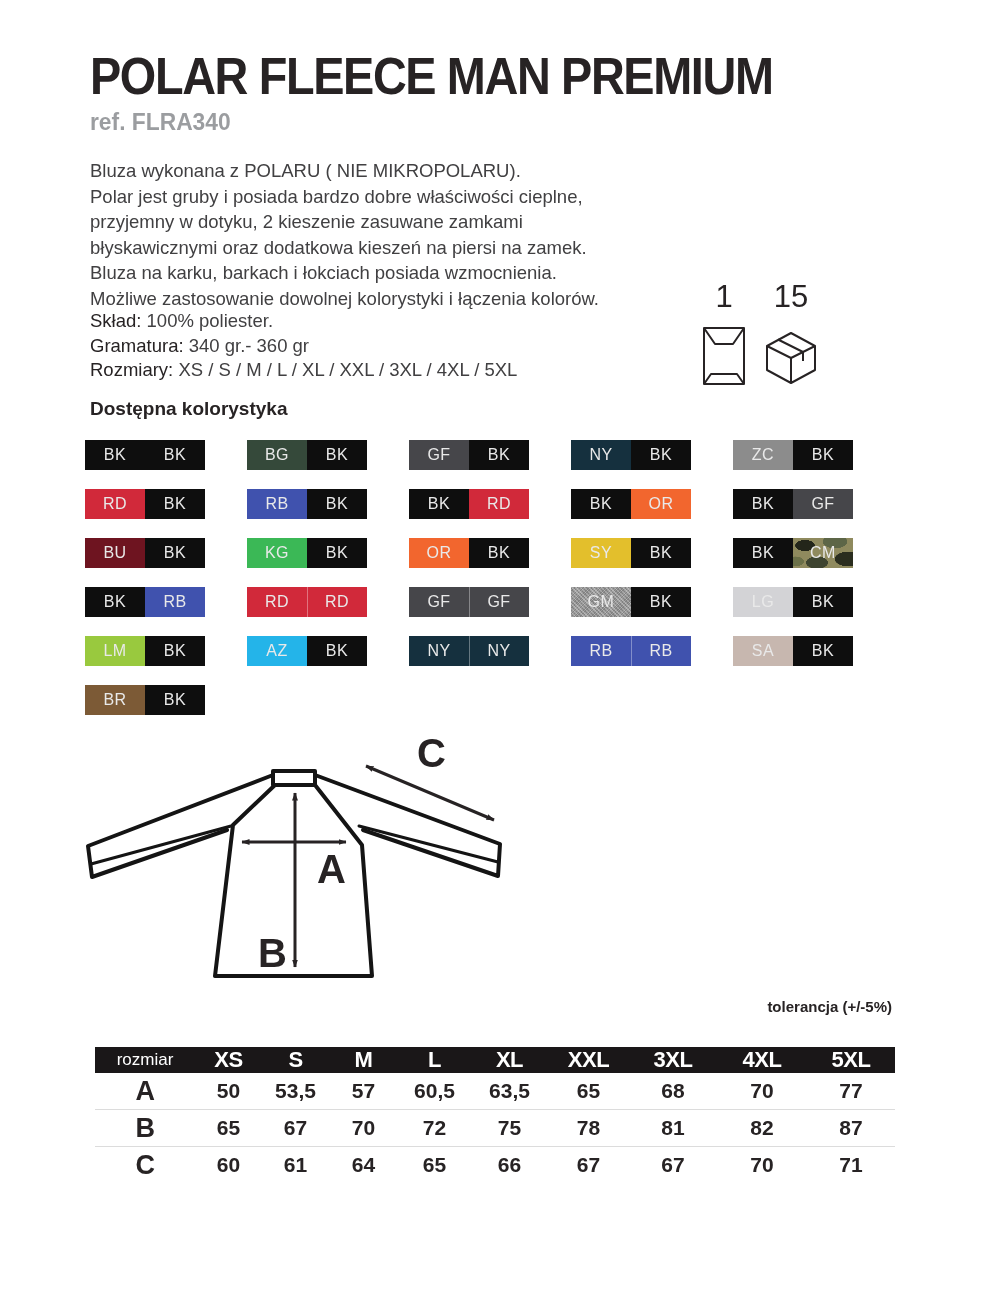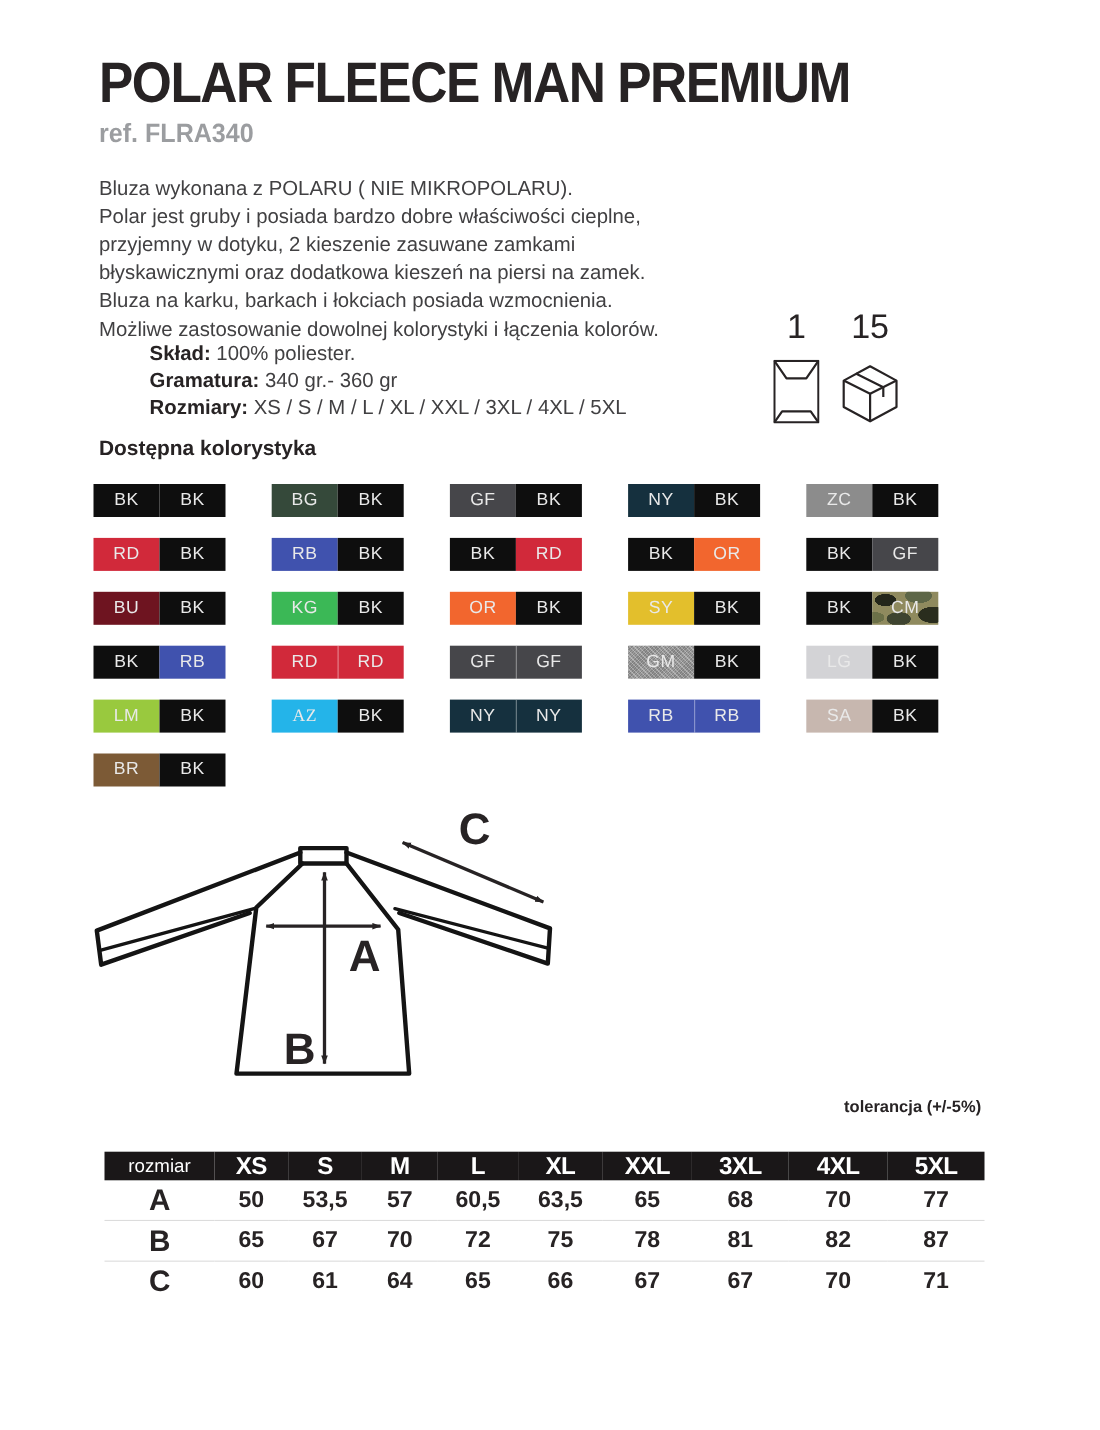--- a/index.html
+++ b/index.html
@@ -16,21 +16,21 @@
   }
   .ref {
     position:absolute; left:90px; top:108px;
     font-size:24px; font-weight:700; color:#9b9da0;
     transform:scaleX(.95); transform-origin:left top;
   }
 
   
   .desc { position:absolute; left:90px; top:158px; font-size:18.5px; line-height:25.5px; color:#414042; }
   .specs { position:absolute; left:90px; top:309px; font-size:18.5px; line-height:24.6px; color:#414042; }
-  .specs .lbl { font-weight:700; color:#272324;margin-left:46px; }
+  .specs .lbl { font-weight:400; color:#272324; }
 
   
   .packaging { position:absolute; left:703px; top:281px; display:flex; gap:20px; }
   .pack-item { display:flex; flex-direction:column; align-items:center; }
   .pack-count { font-size:31px; font-weight:400; color:#272324; margin-bottom:12px; line-height:32px; }
   .pack-icon-box { height:60px; display:flex; align-items:flex-end; }
 
   
   .colors-heading { position:absolute; left:90px; top:398px; font-size:19px; font-weight:700; color:#272324; }
   .color-grid { position:absolute; left:85px; top:440px; display:flex; gap:42px; }
@@ -160,21 +160,21 @@
         </div>
         <div class="swatch-pair">
           <div class="swatch-half" style="background: rgb(59, 184, 86);">KG</div>
           <div class="swatch-half" style="background: rgb(14, 14, 14);">BK</div>
         </div>
         <div class="swatch-pair">
           <div class="swatch-half" style="background: rgb(209, 41, 58);">RD</div>
           <div class="swatch-half divided" style="background: rgb(209, 41, 58);">RD</div>
         </div>
         <div class="swatch-pair">
-          <div class="swatch-half" style="background: rgb(36, 180, 233); font-family: Liberation Serif, serif;">AZ</div>
+          <div class="swatch-half" style="background: rgb(36, 180, 233);">AZ</div>
           <div class="swatch-half" style="background: rgb(14, 14, 14);">BK</div>
         </div>
       </div>
       <div class="swatch-col">
         <div class="swatch-pair">
           <div class="swatch-half" style="background: rgb(70, 70, 74);">GF</div>
           <div class="swatch-half" style="background: rgb(14, 14, 14);">BK</div>
         </div>
         <div class="swatch-pair">
           <div class="swatch-half" style="background: rgb(14, 14, 14);">BK</div>

